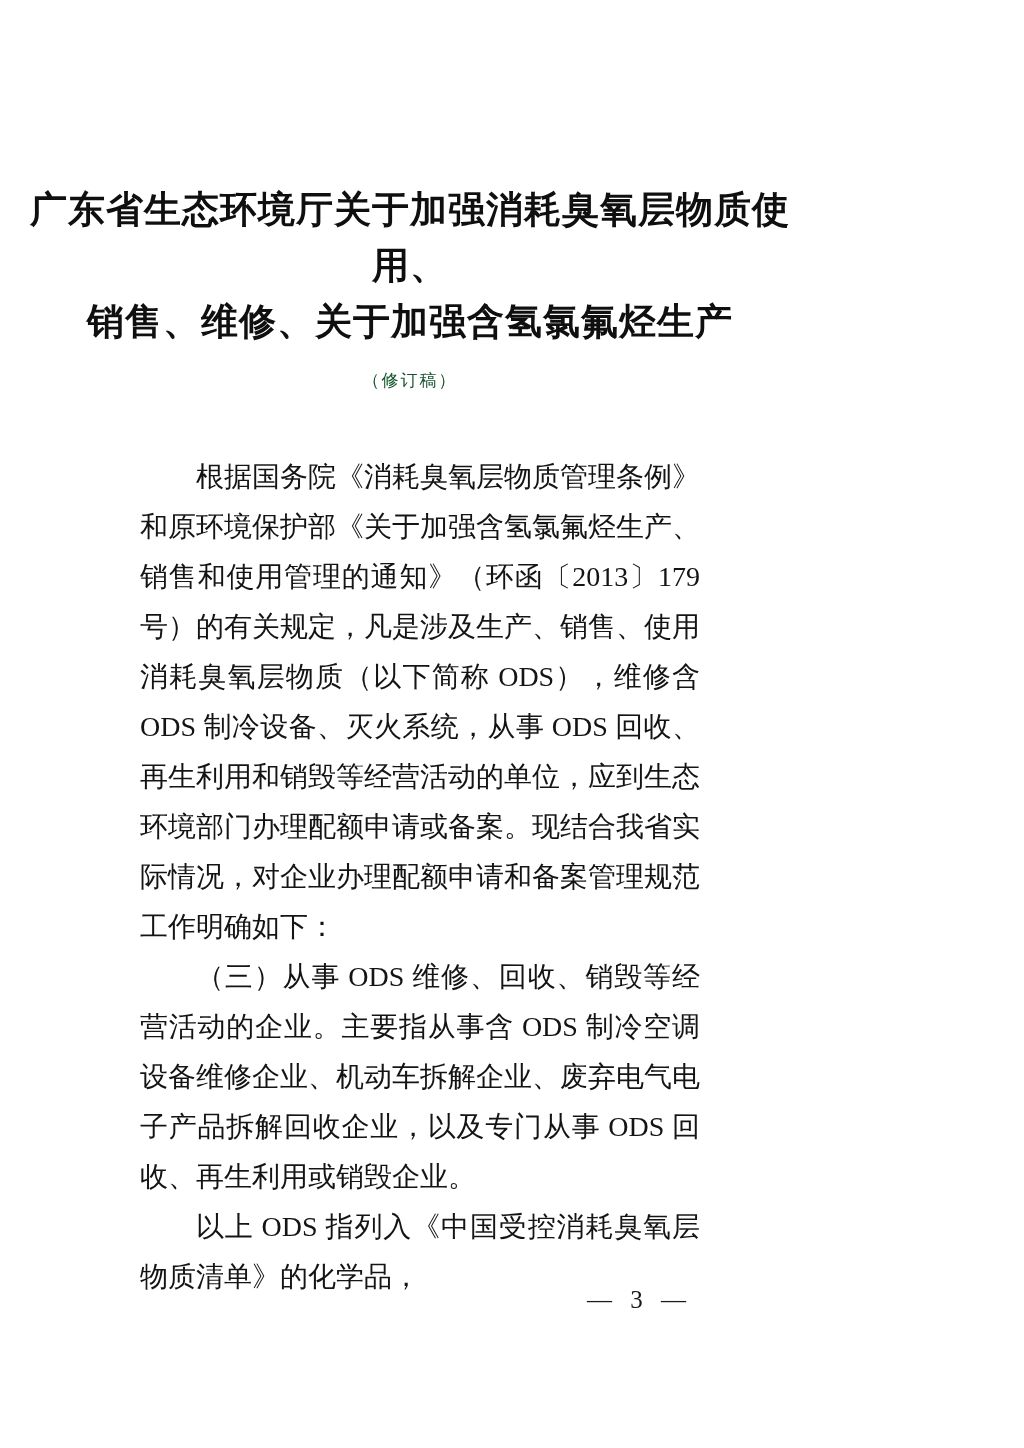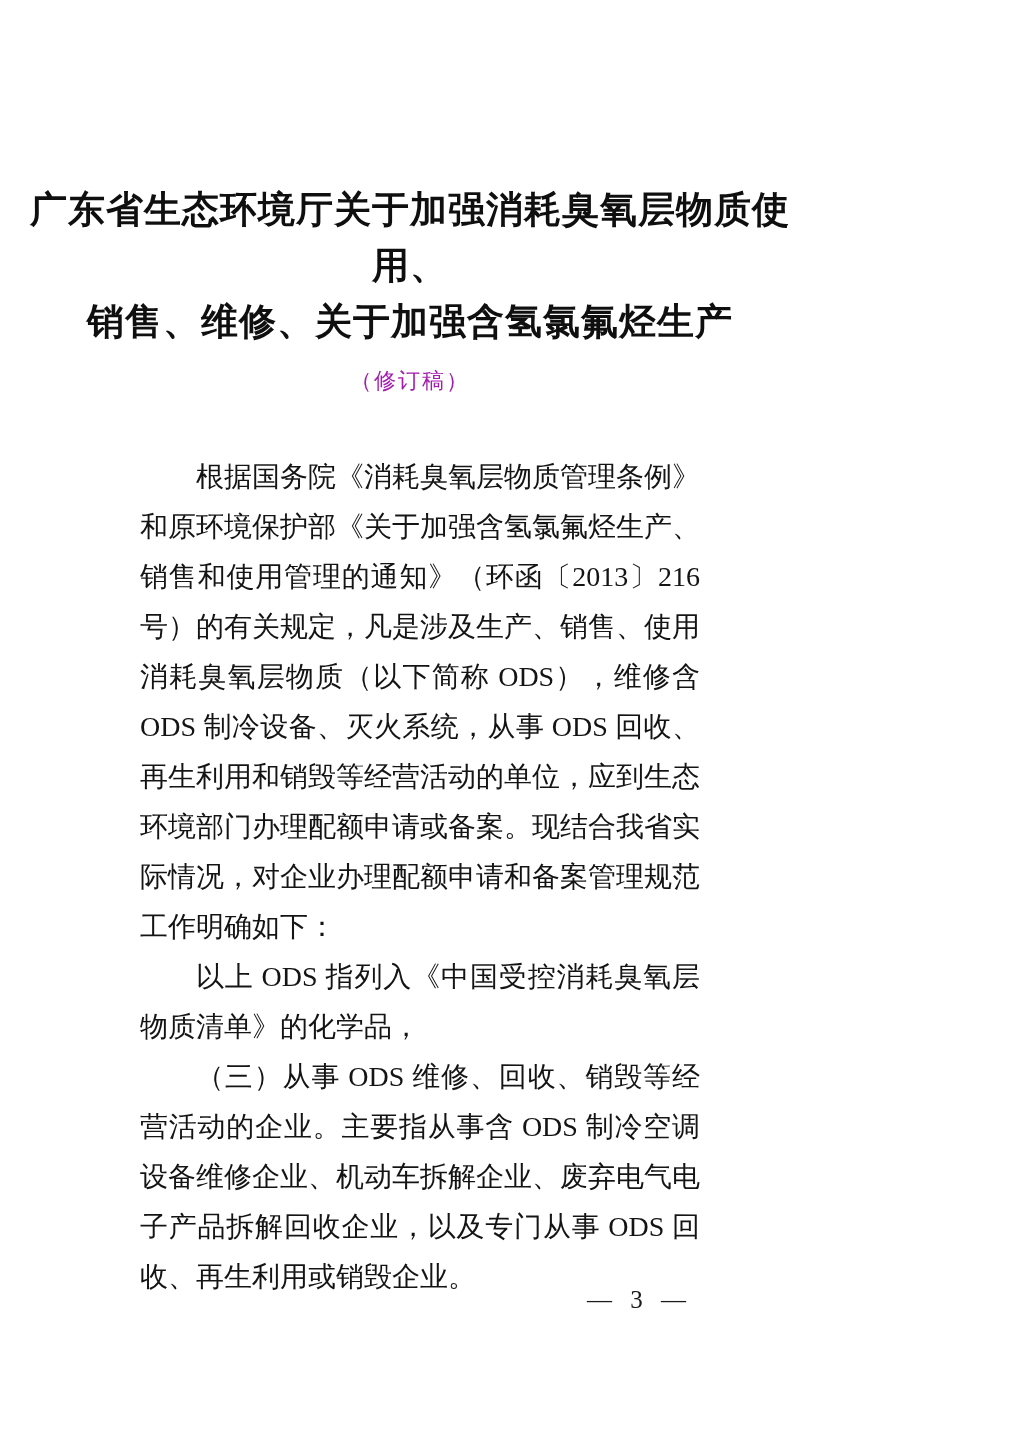--- a/index.html
+++ b/index.html
@@ -22,24 +22,24 @@
     font-weight: bold;
     font-size: 37px;
     line-height: 56px;
     letter-spacing: 1px;
     color: #0f0f0f;
   }
   .subtitle {
     margin-top: 16px;
     text-align: center;
     font-family: "Liberation Serif", "DejaVu Serif", serif;
-    font-size: 22px;
+    font-size: 17px;
     line-height: 30px;
     letter-spacing: 2px;
-    color: #a21caf;
+    color: #14532d;
   }
   .content {
     margin: 56px 120px 0 140px;
     font-family: "Liberation Serif", "DejaVu Serif", serif;
     font-size: 28px;
     line-height: 50px;
     text-align: justify;
     color: #141414;
   }
   .content p {
@@ -71,20 +71,20 @@
 <div class="page">
 
   <div class="title-block">
     <div>广东省生态环境厅关于加强消耗臭氧层物质使用、</div>
     <div>销售、维修、关于加强含氢氯氟烃生产</div>
   </div>
 
   <div class="subtitle">（修订稿）</div>
 
   <div class="content">
-    <p>根据国务院《消耗臭氧层物质管理条例》和原环境保护部《关于加强含氢氯氟烃生产、销售和使用管理的通知》（环函〔2013〕216 号）的有关规定，凡是涉及生产、销售、使用消耗臭氧层物质（以下简称 ODS），维修含 ODS 制冷设备、灭火系统，从事 ODS 回收、再生利用和销毁等经营活动的单位，应到生态环境部门办理配额申请或备案。现结合我省实际情况，对企业办理配额申请和备案管理规范工作明确如下：</p>
+    <p>根据国务院《消耗臭氧层物质管理条例》和原环境保护部《关于加强含氢氯氟烃生产、销售和使用管理的通知》（环函〔2013〕179 号）的有关规定，凡是涉及生产、销售、使用消耗臭氧层物质（以下简称 ODS），维修含 ODS 制冷设备、灭火系统，从事 ODS 回收、再生利用和销毁等经营活动的单位，应到生态环境部门办理配额申请或备案。现结合我省实际情况，对企业办理配额申请和备案管理规范工作明确如下：</p>
+    <p>（三）从事 ODS 维修、回收、销毁等经营活动的企业。主要指从事含 ODS 制冷空调设备维修企业、机动车拆解企业、废弃电气电子产品拆解回收企业，以及专门从事 ODS 回收、再生利用或销毁企业。</p>
     <p>以上 ODS 指列入《中国受控消耗臭氧层物质清单》的化学品，</p>
-    <p>（三）从事 ODS 维修、回收、销毁等经营活动的企业。主要指从事含 ODS 制冷空调设备维修企业、机动车拆解企业、废弃电气电子产品拆解回收企业，以及专门从事 ODS 回收、再生利用或销毁企业。</p>
   </div>
 
   <div class="page-number">— 3 —</div>
 
 </div>
 
 </body></html>

